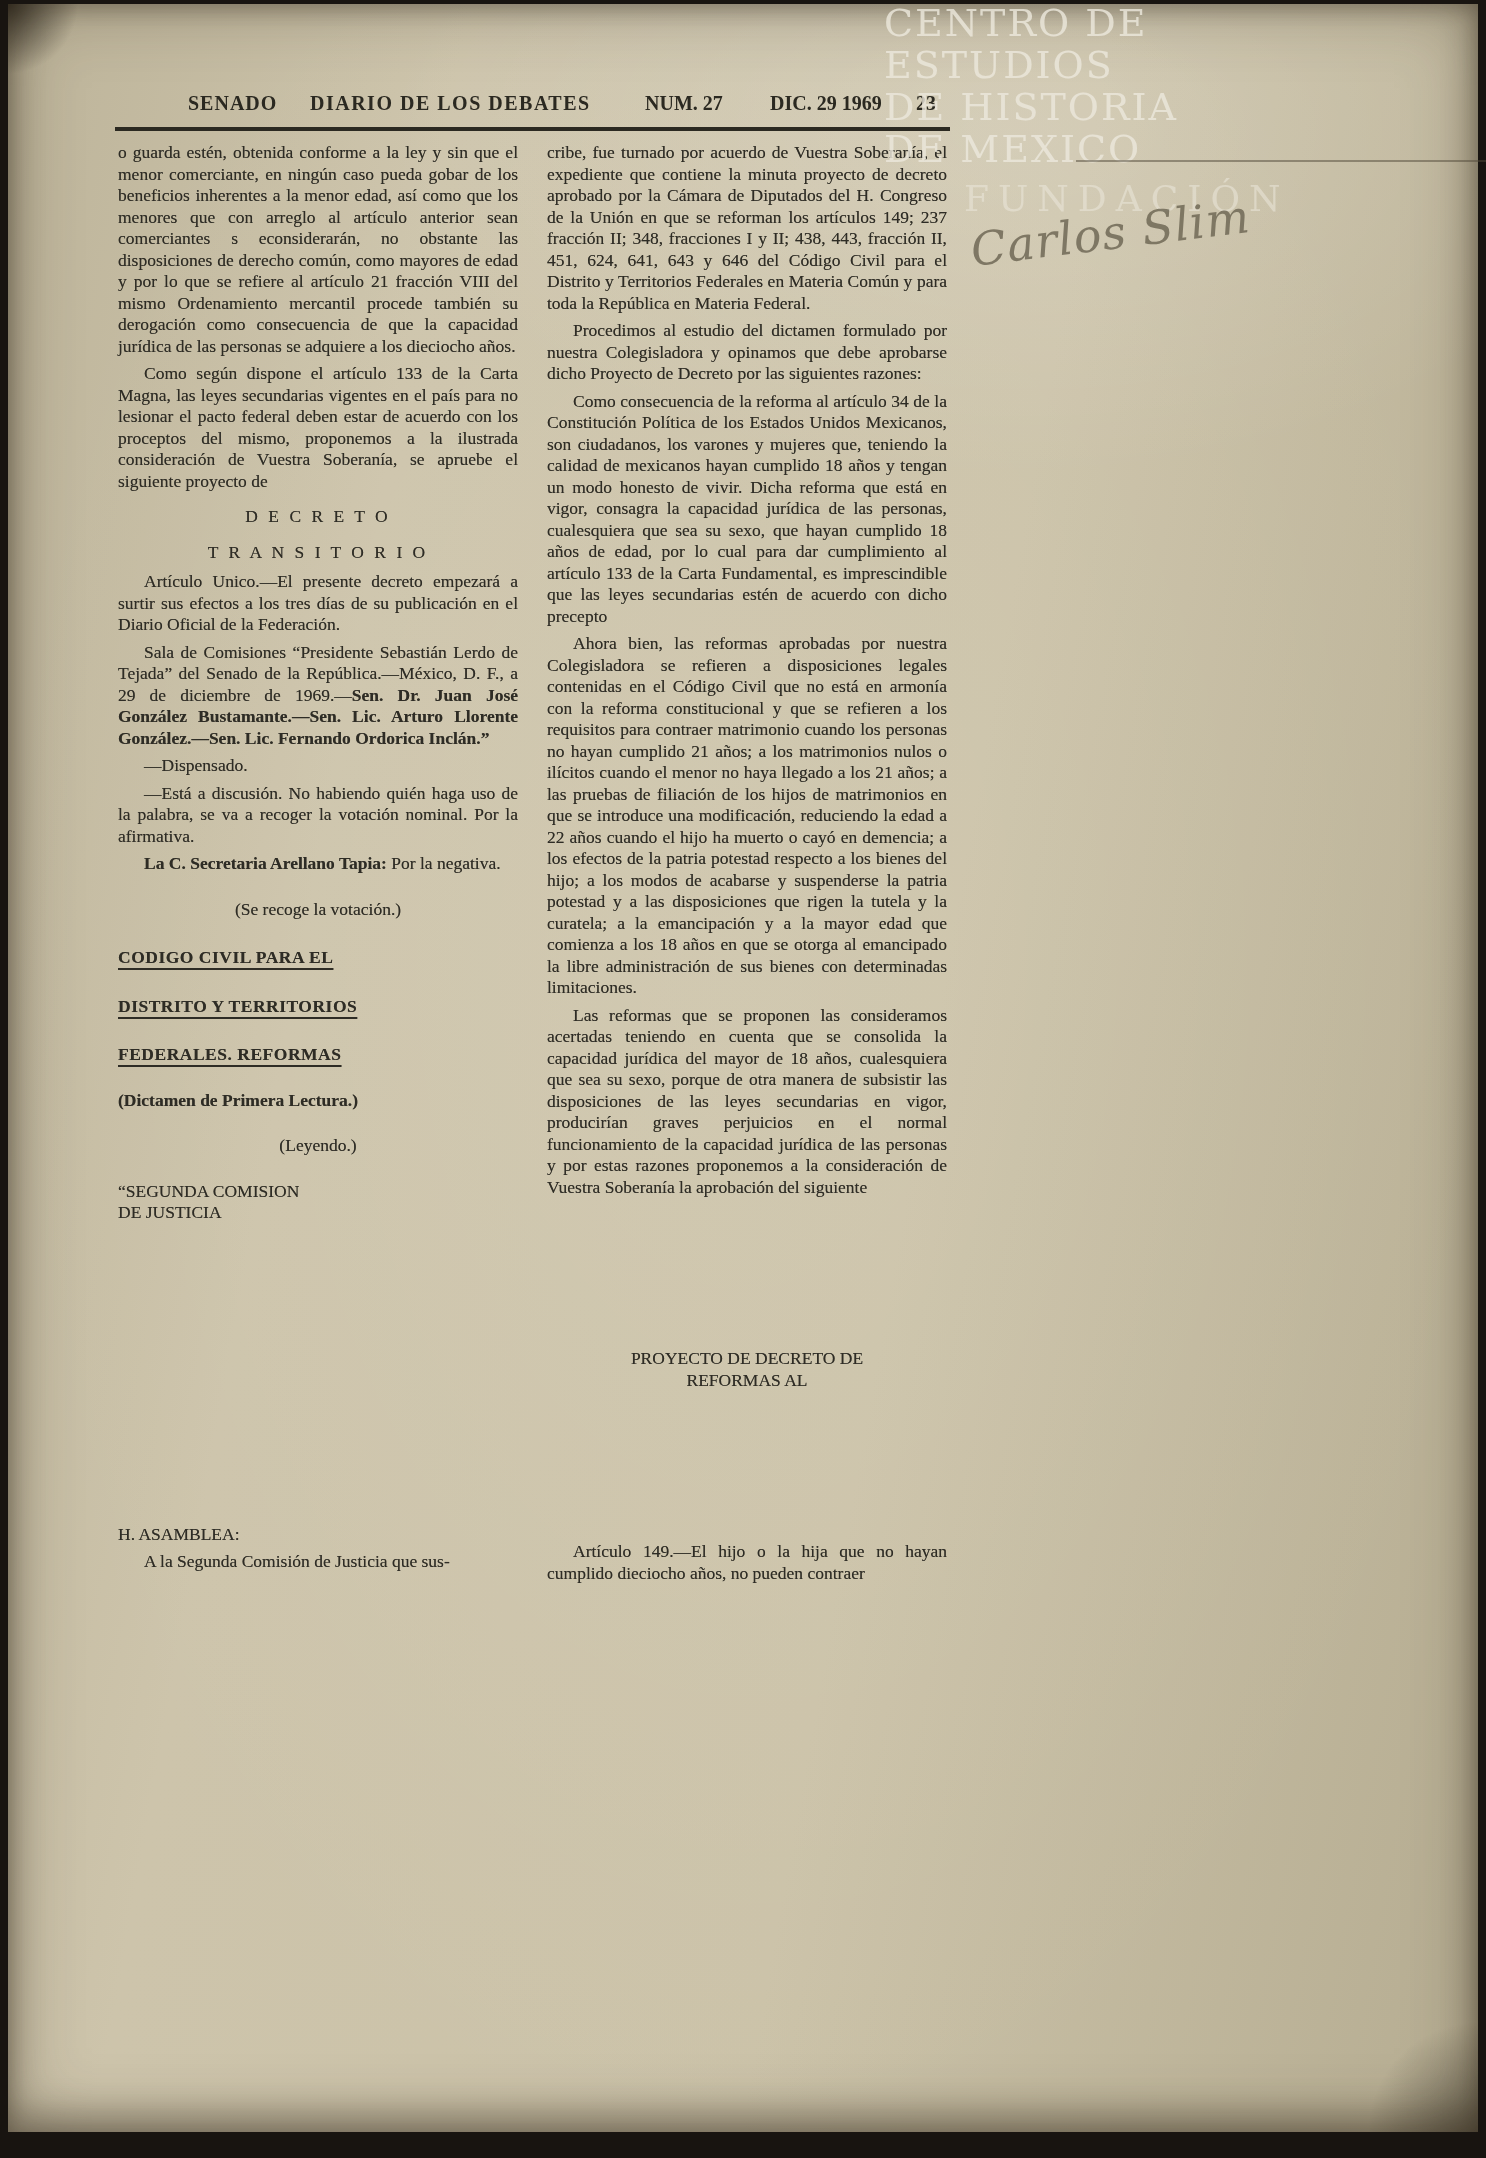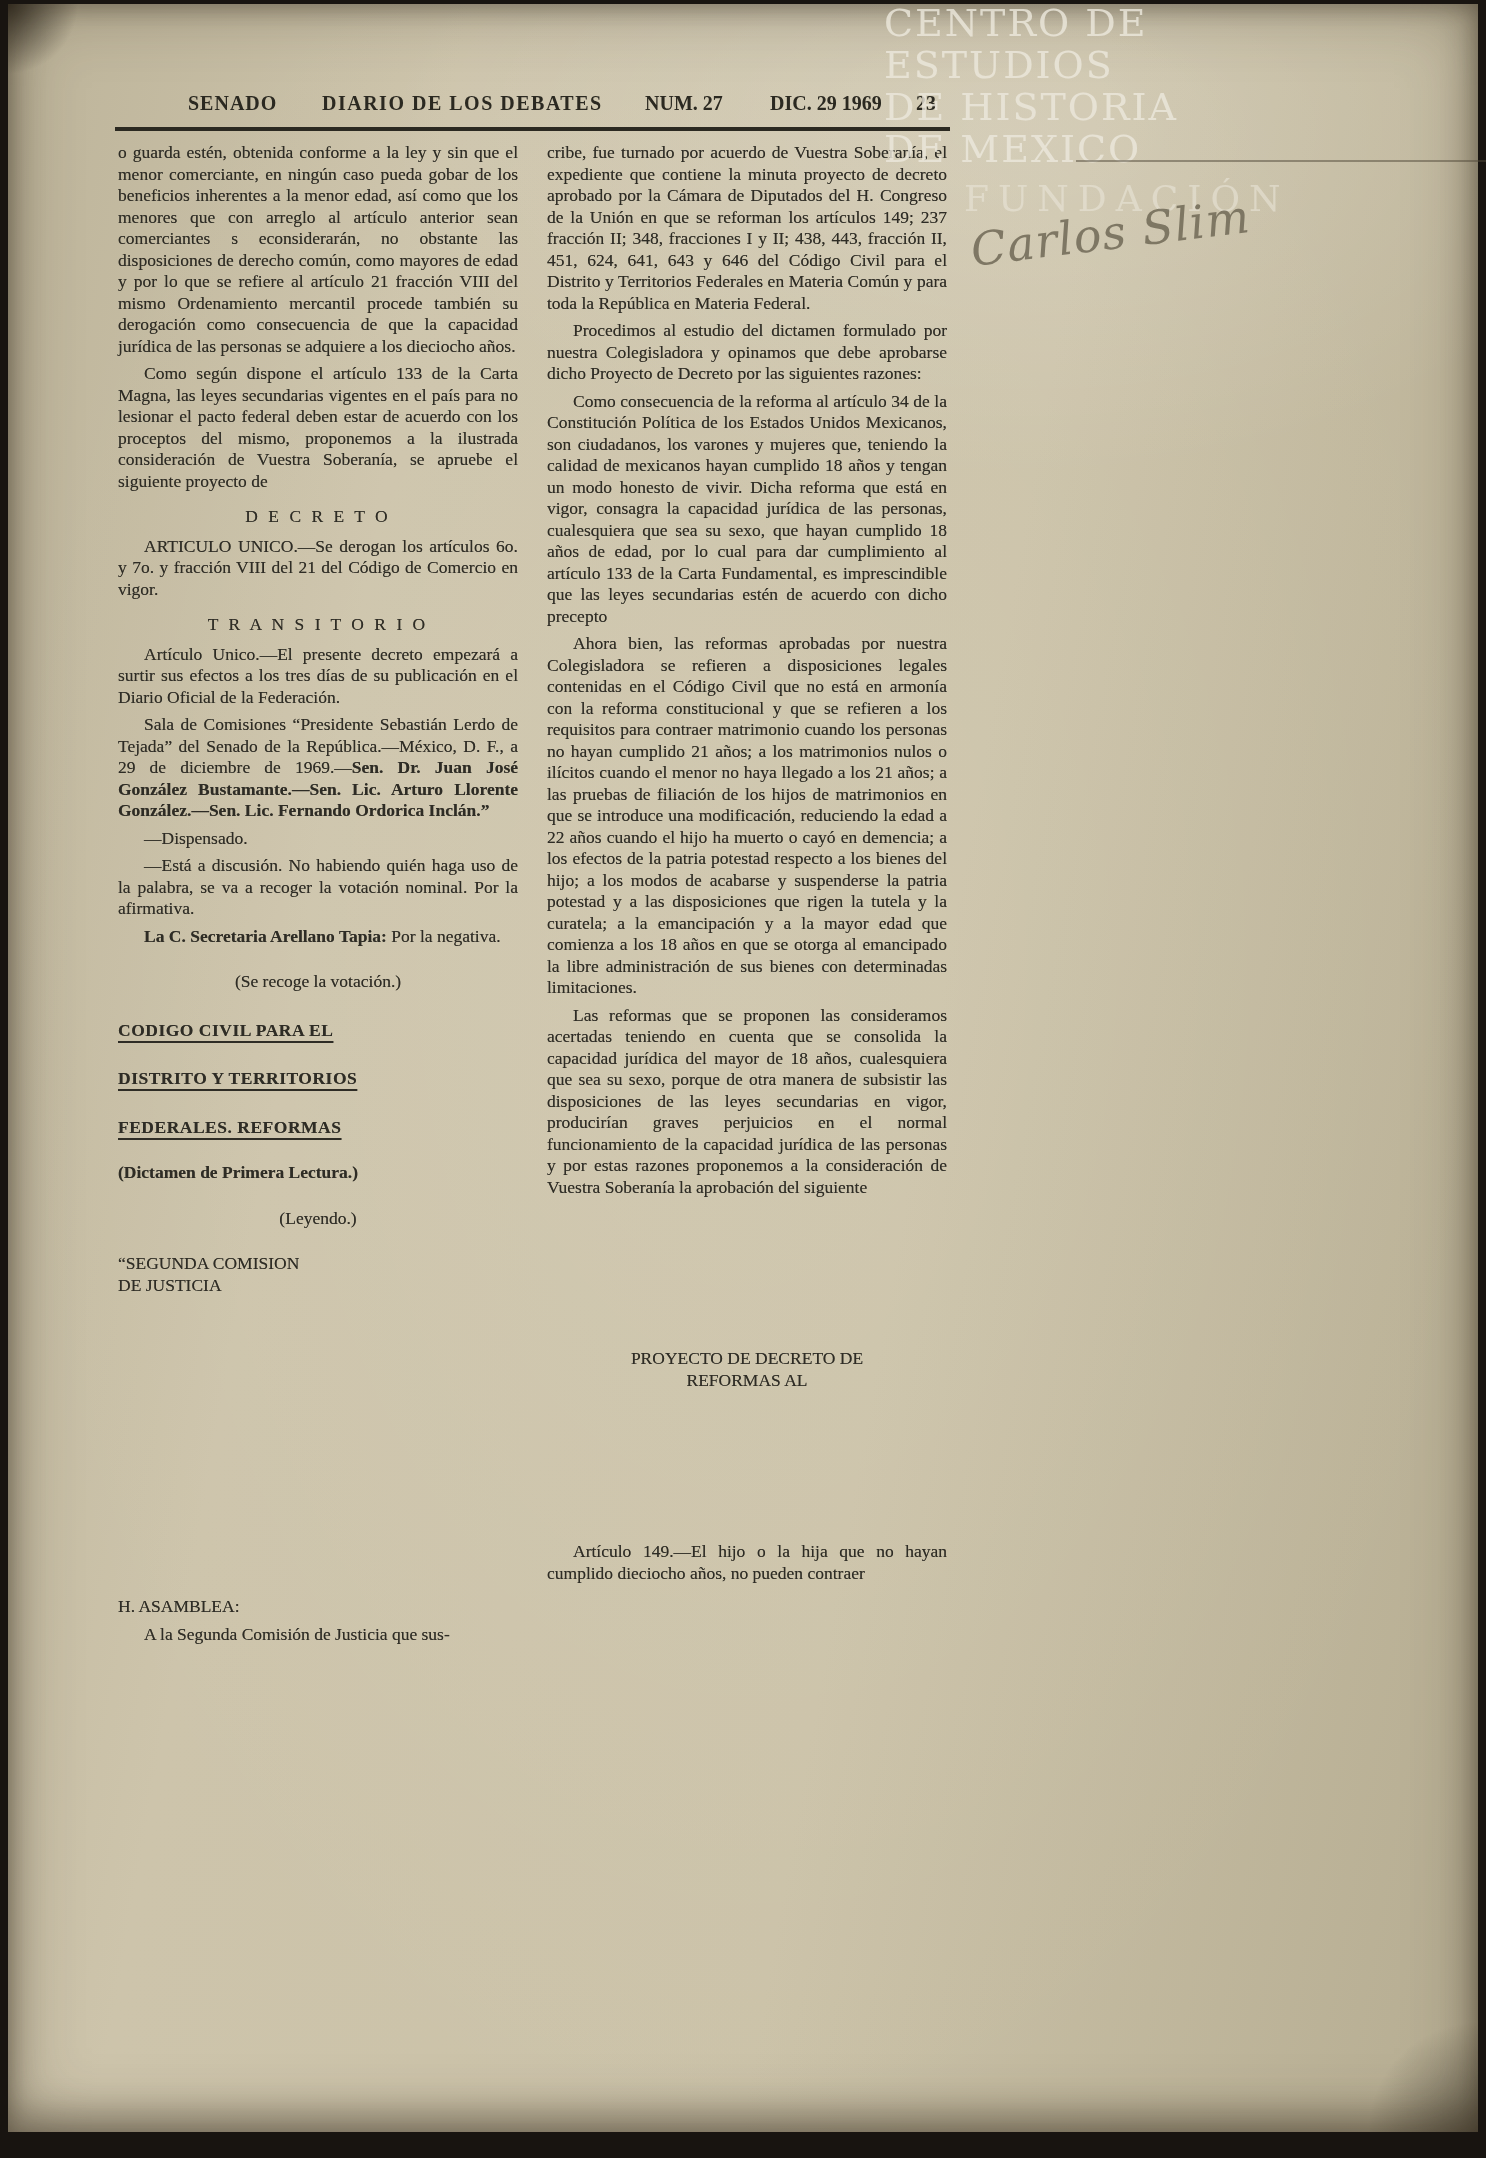--- a/index.html
+++ b/index.html
@@ -19,21 +19,21 @@
       radial-gradient(circle at 100% 100%, rgba(20,16,10,0.45), transparent 110px),
       radial-gradient(ellipse 900px 500px at 68% 6%, rgba(255,255,255,0.16), transparent 70%),
       radial-gradient(ellipse at 50% 45%, rgba(255,253,244,0.10), transparent 75%),
       linear-gradient(100deg, #bdb49a 0%, #cdc4ab 25%, var(--paper,#cbc2a8) 60%, #b6ad92 100%);
     box-shadow: inset 0 0 70px rgba(55,45,30,0.38), inset 0 -16px 34px rgba(40,32,20,0.35), inset 0 6px 18px rgba(40,32,20,0.25);
   }
   .page-header { position:absolute; top:92px; left:0; width:100%; z-index:2;
     font-weight:bold; font-size:20px; color:var(--rule,#2b2921); }
   .page-header span { position:absolute; white-space:nowrap; }
   .h-chamber { left:188px; letter-spacing:1px; }
-  .h-title   { left:322px; letter-spacing:1.5px; }
+  .h-title   { left:310px; letter-spacing:1.5px; }
   .h-issue   { left:645px; }
   .h-date    { left:770px; }
   .h-page    { left:916px; }
   .header-rule { position:absolute; top:127px; left:115px; width:835px; height:4px;
     background:var(--rule,#2b2921); z-index:2; }
 
   .columns { position:absolute; top:142px; left:118px; width:829px; z-index:2;
     display:flex; gap:29px; }
   .col { width:400px; font-size:17.5px; line-height:21.5px; text-align:justify;
     text-shadow:0 0 0.4px rgba(46,44,37,0.55); }
@@ -77,21 +77,20 @@
   <span class="h-date">DIC. 29 1969</span>
   <span class="h-page">23</span>
 </header>
 <div class="header-rule"></div>
 
 <div class="columns">
   <div class="col" id="column-left">
       <p class="para body">o guarda estén, obtenida conforme a la ley y sin que el menor comerciante, en ningún caso pueda gobar de los beneficios inherentes a la menor edad, así como que los menores que con arreglo al artículo anterior sean comerciantes s econsiderarán, no obstante las disposiciones de derecho común, como mayores de edad y por lo que se refiere al artículo 21 fracción VIII del mismo Ordenamiento mercantil procede también su derogación como consecuencia de que la capacidad jurídica de las personas se adquiere a los dieciocho años.</p>
       <p class="para body indent">Como según dispone el artículo 133 de la Carta Magna, las leyes secundarias vigentes en el país para no lesionar el pacto federal deben estar de acuerdo con los proceptos del mismo, proponemos a la ilustrada consideración de Vuestra Soberanía, se apruebe el siguiente proyecto de</p>
       <p class="para spaced-heading">D E C R E T O</p>
-      <p class="para body indent">ARTICULO UNICO.—Se derogan los artículos 6o. y 7o. y fracción VIII del 21 del Código de Comercio en vigor.</p>
       <p class="para spaced-heading">T R A N S I T O R I O</p>
       <p class="para body indent">Artículo Unico.—El presente decreto empezará a surtir sus efectos a los tres días de su publicación en el Diario Oficial de la Federación.</p>
       <p class="para body indent"><span>Sala de Comisiones “Presidente Sebastián Lerdo de Tejada” del Senado de la República.—México, D. F., a 29 de diciembre de 1969.—</span><span class="run-bold">Sen. Dr. Juan José González Bustamante.—Sen. Lic. Arturo Llorente González.—Sen. Lic. Fernando Ordorica Inclán.”</span></p>
       <p class="para body indent">—Dispensado.</p>
       <p class="para body indent">—Está a discusión. No habiendo quién haga uso de la palabra, se va a recoger la votación nominal. Por la afirmativa.</p>
       <p class="para body indent"><span class="run-bold">La C. Secretaria Arellano Tapia: </span><span>Por la negativa.</span></p>
       <p class="para centered sp-md">(Se recoge la votación.)</p>
       <p class="para section-title">CODIGO CIVIL PARA EL</p>
       <p class="para section-title">DISTRITO Y TERRITORIOS</p>
       <p class="para section-title">FEDERALES. REFORMAS</p>

